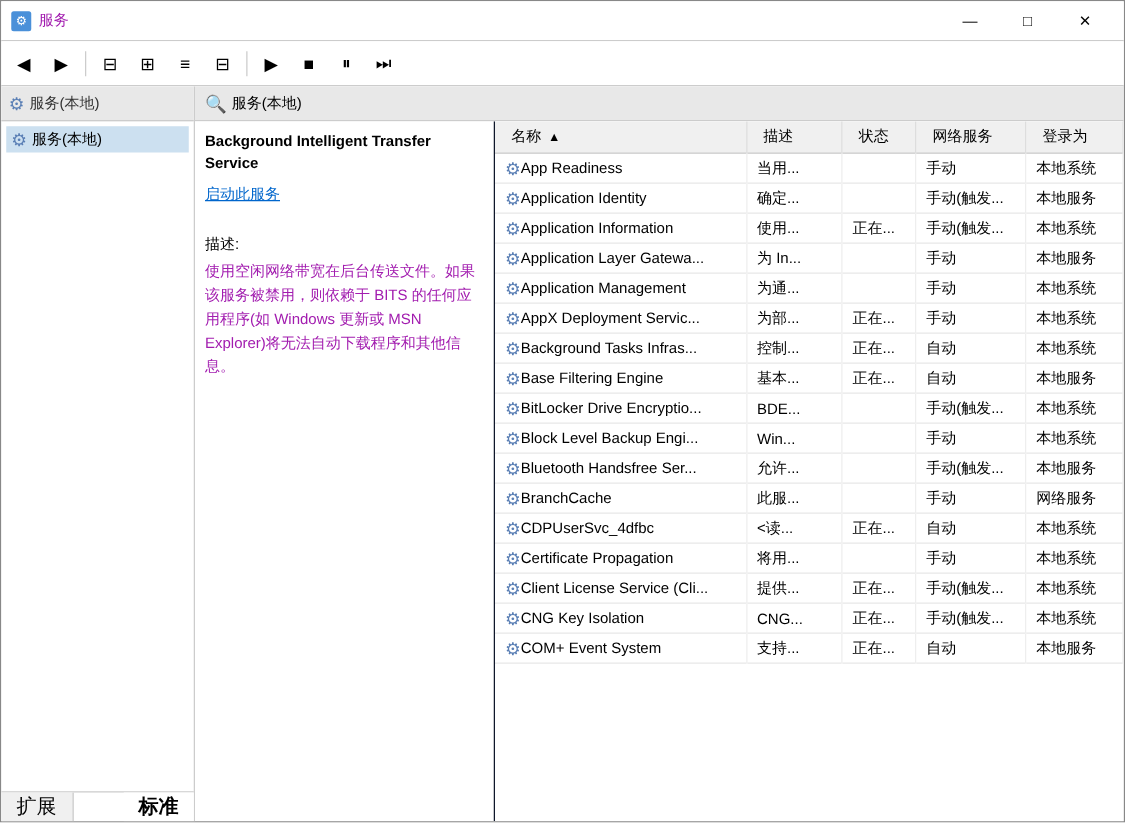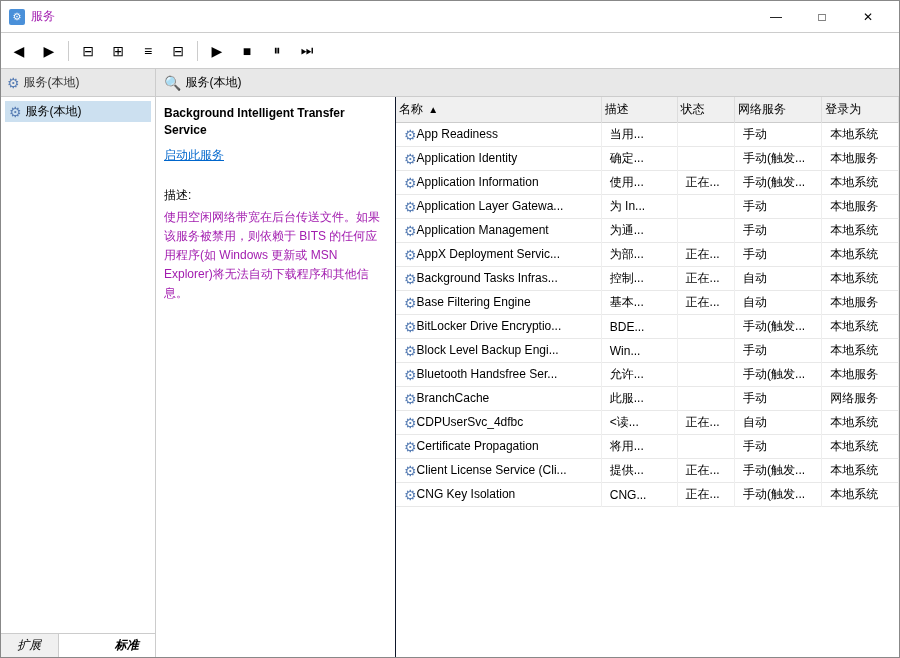--- a/index.html
+++ b/index.html
@@ -172,25 +172,24 @@
       height: 24px;
       display: flex;
       border-top: 1px solid #ccc;
     }
 
     .tab-btn {
       flex: 1;
       display: flex;
       align-items: center;
       justify-content: center;
-      font-size: 12px;
+      font-size: 16px;
       cursor: pointer;
       border-right: 1px solid #ccc;
       background: #f0f0f0;
-      font-style: italic;
     }
 
     .tab-btn:last-child { border-right: none; }
     .tab-btn.active { background: #fff; font-weight: bold; margin-left: 40px; }
 
     
     .right-panel {
       flex: 1;
       display: flex;
       flex-direction: column;
@@ -268,21 +267,21 @@
       border-collapse: collapse;
       font-size: 12px;
     }
 
     thead tr {
       background: #f0f0f0;
       border-bottom: 1px solid #ccc;
     }
 
     thead th {
-      padding: 4px 3px;
+      padding: 4px 13px;
       text-align: left;
       font-weight: normal;
       border-right: 1px solid #ddd;
       white-space: nowrap;
       cursor: pointer;
       user-select: none;
     }
 
     tbody tr {
       border-bottom: 1px solid #e8e8e8;
@@ -507,20 +506,27 @@
                   <td class="col-startup">手动(触发...</td>
                   <td class="col-login">本地系统</td>
                 </tr>
                 <tr>
                   <td class="col-name"><span class="service-icon">⚙</span>CNG Key Isolation</td>
                   <td class="col-desc">CNG...</td>
                   <td class="col-status">正在...</td>
                   <td class="col-startup">手动(触发...</td>
                   <td class="col-login">本地系统</td>
                 </tr>
+                <tr>
+                  <td class="col-name"><span class="service-icon">⚙</span>COM+ Event System</td>
+                  <td class="col-desc">支持...</td>
+                  <td class="col-status">正在...</td>
+                  <td class="col-startup">自动</td>
+                  <td class="col-login">本地服务</td>
+                </tr>
               </tbody>
           </table>
         </div>
 
       </div>
     </div>
 
   </div>
 </div>
 

